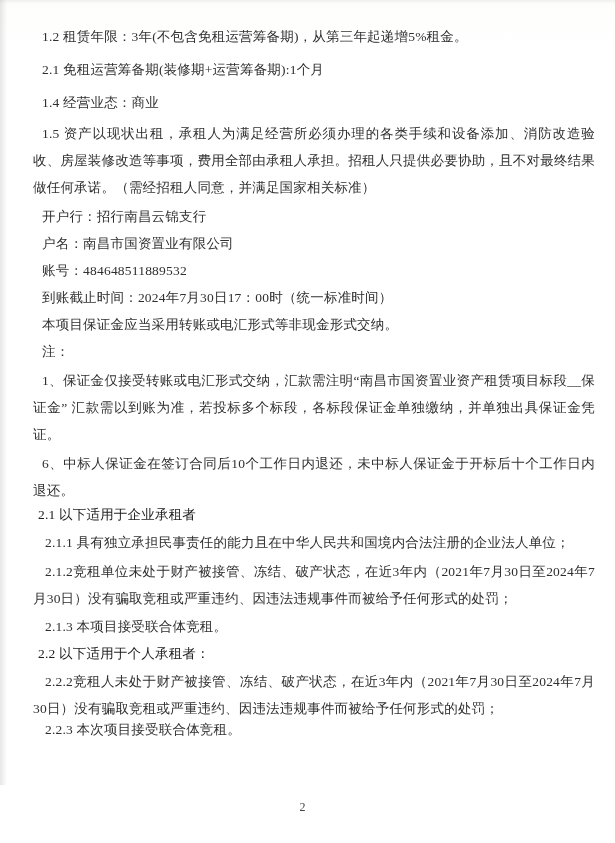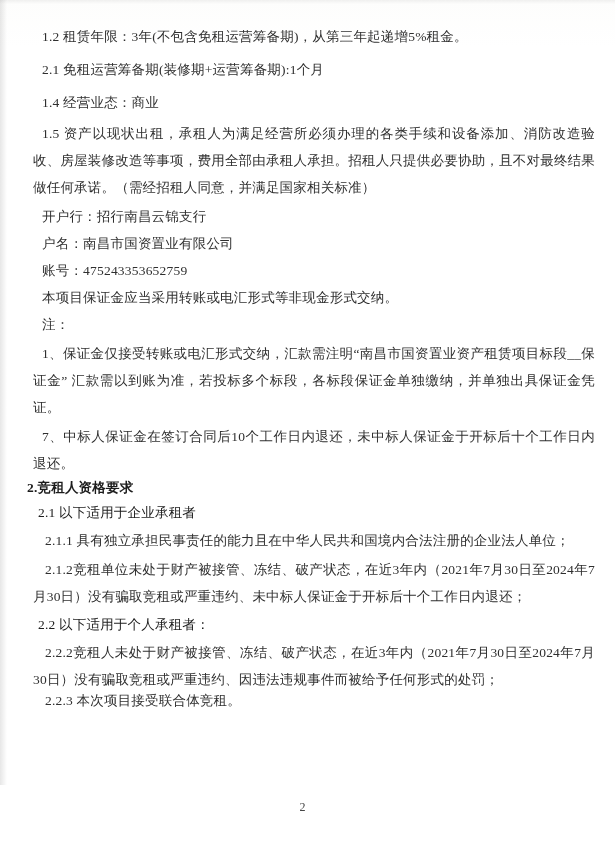--- a/index.html
+++ b/index.html
@@ -67,27 +67,28 @@
 <body>
 
 <div class="page">
   <div class="content">
     <p class="b mb6">1.2 租赁年限：3年(不包含免租运营筹备期)，从第三年起递增5%租金。</p>
     <p class="b mb6">2.1 免租运营筹备期(装修期+运营筹备期):1个月</p>
     <p class="b mb4">1.4 经营业态：商业</p>
     <p class="b mb2">1.5 资产以现状出租，承租人为满足经营所必须办理的各类手续和设备添加、消防改造验收、房屋装修改造等事项，费用全部由承租人承担。招租人只提供必要协助，且不对最终结果做任何承诺。（需经招租人同意，并满足国家相关标准）</p>
     <p class="b mb0">开户行：招行南昌云锦支行</p>
     <p class="b mb0">户名：南昌市国资置业有限公司</p>
-    <p class="b mb0">账号：475243353652759</p>
+    <p class="b mb0">账号：484648511889532</p>
+    <p class="b mb0">到账截止时间：2024年7月30日17：00时（统一标准时间）</p>
     <p class="b mb0">本项目保证金应当采用转账或电汇形式等非现金形式交纳。</p>
     <p class="b mb2">注：</p>
     <p class="b mb2">1、保证金仅接受转账或电汇形式交纳，汇款需注明“南昌市国资置业资产租赁项目标段__保证金” 汇款需以到账为准，若投标多个标段，各标段保证金单独缴纳，并单独出具保证金凭证。</p>
-    <p class="b mn3">7、中标人保证金在签订合同后10个工作日内退还，未中标人保证金于开标后十个工作日内退还。</p>
-    <p class="h1 mn2">2.竞租人资格要求</p>
+    <p class="b mn3">6、中标人保证金在签订合同后10个工作日内退还，未中标人保证金于开标后十个工作日内退还。</p>
     <p class="h2 mb1">2.1  以下适用于企业承租者</p>
     <p class="it mb2">2.1.1 具有独立承担民事责任的能力且在中华人民共和国境内合法注册的企业法人单位；</p>
-    <p class="it mb1">2.1.2竞租单位未处于财产被接管、冻结、破产状态，在近3年内（2021年7月30日至2024年7月30日）没有骗取竞租或严重违约、未中标人保证金于开标后十个工作日内退还；</p>
+    <p class="it mb1">2.1.2竞租单位未处于财产被接管、冻结、破产状态，在近3年内（2021年7月30日至2024年7月30日）没有骗取竞租或严重违约、因违法违规事件而被给予任何形式的处罚；</p>
+    <p class="it mb0">2.1.3 本项目接受联合体竞租。</p>
     <p class="h2 mb1">2.2  以下适用于个人承租者：</p>
     <p class="it mn6">2.2.2竞租人未处于财产被接管、冻结、破产状态，在近3年内（2021年7月30日至2024年7月30日）没有骗取竞租或严重违约、因违法违规事件而被给予任何形式的处罚；</p>
     <p class="it">2.2.3 本次项目接受联合体竞租。</p>
   </div>
   <div class="page-number">2</div>
 </div>
 
 </body></html>

